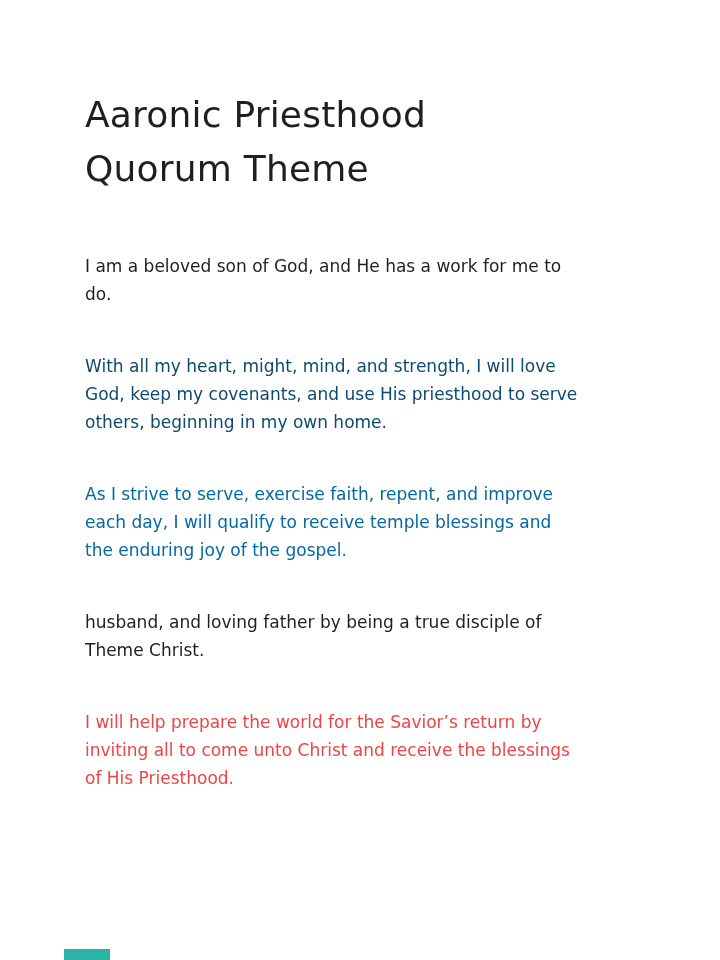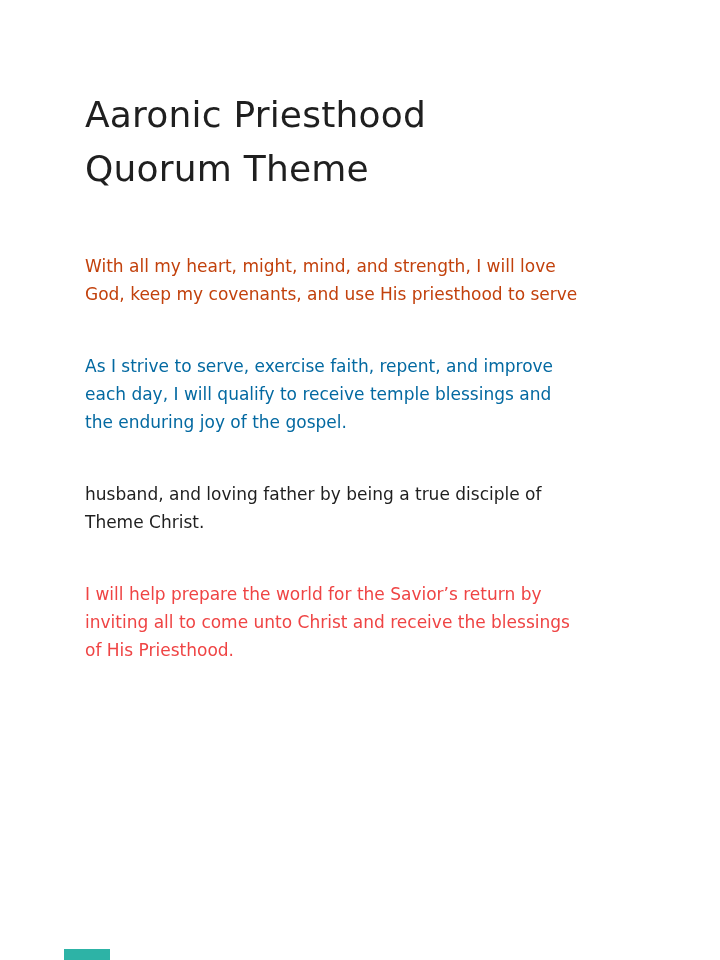--- a/index.html
+++ b/index.html
@@ -58,23 +58,28 @@
 </style>
 </head>
 <body style="background: rgb(255, 255, 255);">
 
 <div class="page">
   <h1 class="doc-title" style="color: rgb(31, 31, 31);">
     <span class="line">Aaronic Priesthood</span>
     <span class="line">Quorum Theme</span>
   </h1>
   <div class="doc-body" id="doc-body">
-      <p style="color: #c2410c;">
+      <p style="color: rgb(31, 31, 31);">
+        <span class="line">I am a beloved son of God, and He has a work for me to</span>
+        <span class="line">do.</span>
+      </p>
+      <p style="color: #0c4a6e;">
         <span class="line">With all my heart, might, mind, and strength, I will love</span>
         <span class="line">God, keep my covenants, and use His priesthood to serve</span>
+        <span class="line">others, beginning in my own home.</span>
       </p>
       <p style="color: #0369a1;">
         <span class="line">As I strive to serve, exercise faith, repent, and improve</span>
         <span class="line">each day, I will qualify to receive temple blessings and</span>
         <span class="line">the enduring joy of the gospel.</span>
       </p>
       <p style="color: rgb(31, 31, 31);">
         <span class="line">husband, and loving father by being a true disciple of</span>
         <span class="line">Theme Christ.</span>
       </p>

